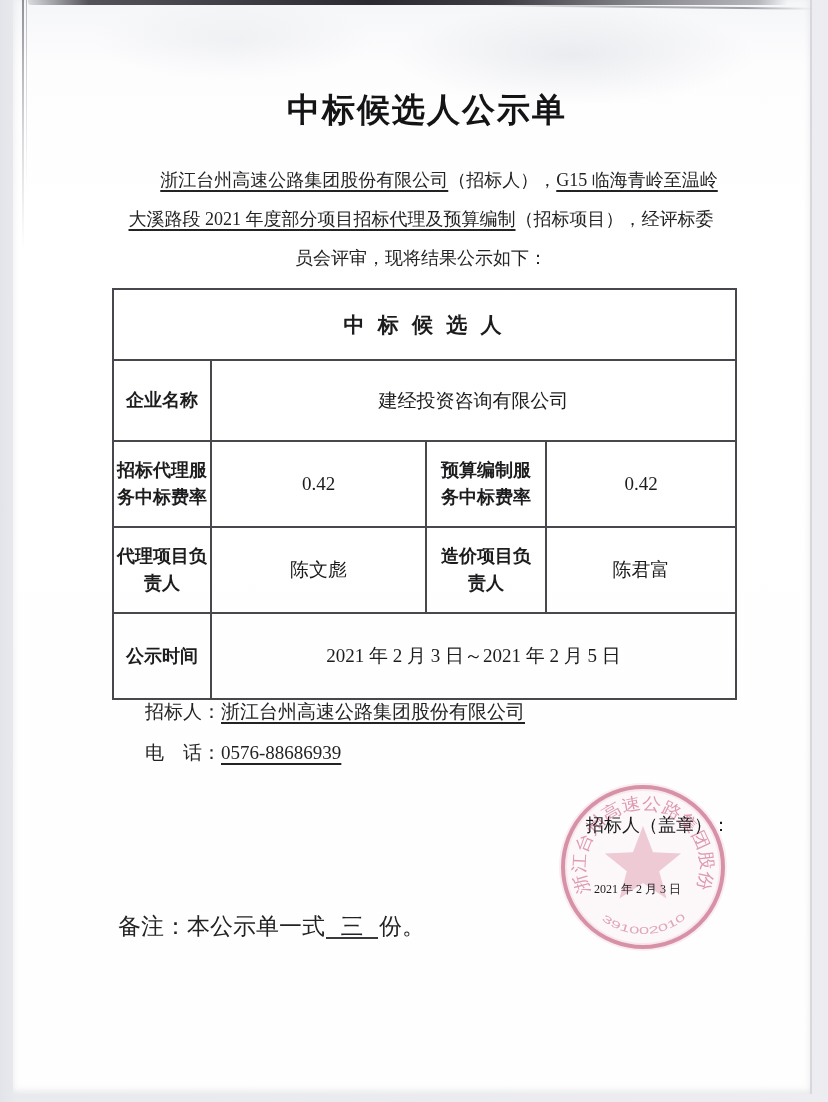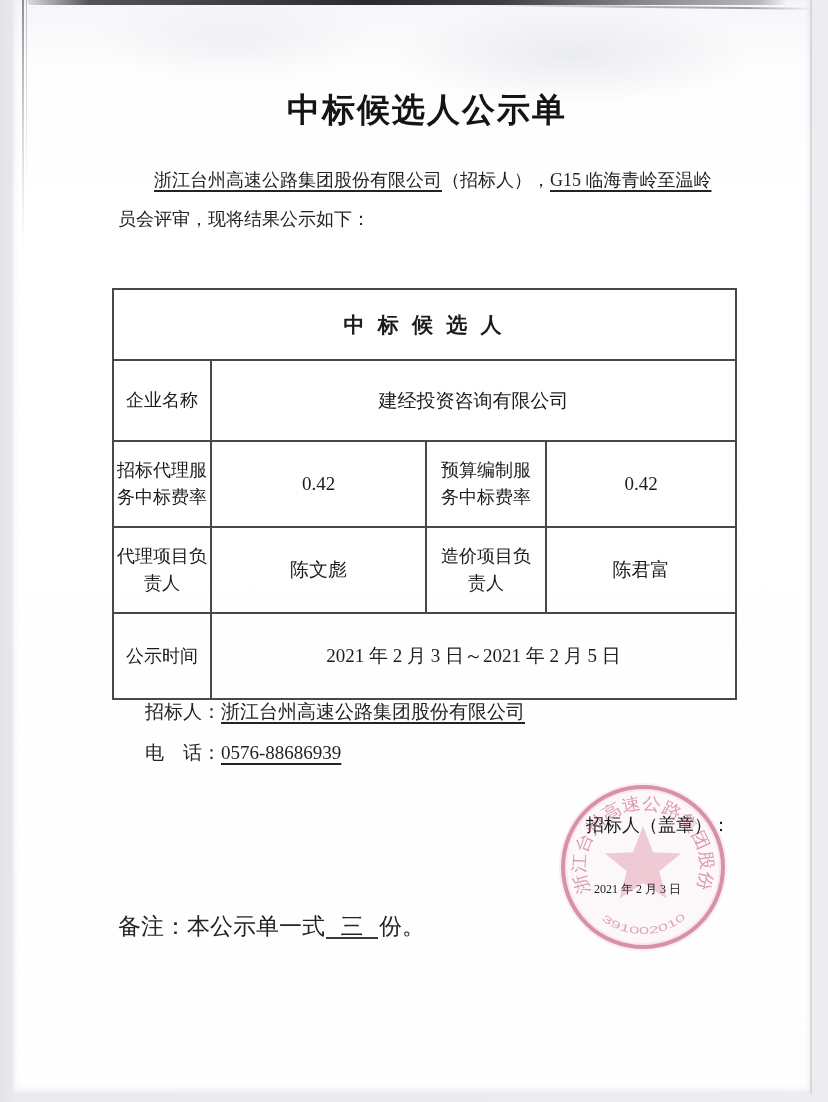--- a/index.html
+++ b/index.html
@@ -30,31 +30,31 @@
   }
   .fold-line{position:absolute;left:9px;top:0;width:2px;height:250px;
     background:linear-gradient(180deg, rgba(75,75,88,.6), rgba(110,110,122,.25) 55%, transparent);}
   .fold-line2{position:absolute;left:13px;top:0;width:1px;height:190px;
     background:linear-gradient(180deg, rgba(95,95,108,.4), transparent);}
   .doc-title{
     position:absolute;left:60px;width:700px;top:84px;margin:4px;
     text-align:center;font-family:"Liberation Sans", sans-serif;
     font-size:33px;font-weight:700;letter-spacing:2px;color:#141416;
   }
-  .intro{position:absolute;left:105px;top:161px;width:606px;font-size:18px;color:#232325;}
+  .intro{position:absolute;left:105px;top:161px;width:606px;font-size:18px;color:#232325;text-align:center;}
   .intro-line{height:39px;line-height:39px;white-space:nowrap;}
   .intro-line.indent{text-indent:2em;}
   .u{text-decoration:underline;text-underline-offset:4px;text-decoration-thickness:1.5px;}
   .bid-table{
     position:absolute;left:99px;top:288px;width:623px;height:390px;
     border-collapse:collapse;table-layout:fixed;color:#1c1c1e;
   }
   .bid-table td{border:2px solid #48484c;text-align:center;vertical-align:middle;overflow:hidden;}
   .t-head{font-size:21px;font-weight:700;letter-spacing:4px;margin-top:24px;}
-  .lbl{font-weight:400;font-size:18px;line-height:27px;padding:0 3px;}
+  .lbl{font-weight:700;font-size:18px;line-height:27px;padding:0 3px;}
   .lbl.narrow{padding:15px 12px;}
   .val{font-size:19px;}
   .footer-line{position:absolute;left:132px;font-size:19px;color:#232325;white-space:nowrap;}
   .seal-svg{position:absolute;left:497px;top:734px;}
   .seal-caption{position:absolute;left:573px;top:813px;font-size:18px;color:#1b1b1d;white-space:nowrap;z-index:5;}
   .seal-date{position:absolute;left:581px;top:881px;font-size:12px;color:#1b1b1d;white-space:nowrap;z-index:5;}
   .note-line{position:absolute;left:105px;top:911px;font-size:23px;color:#232325;white-space:nowrap;}
   .blank-fill{
     display:inline-block;width:52px;text-align:center;
     border-bottom:2px solid #3a3a3e;line-height:20px;margin:0 1px;
@@ -66,20 +66,21 @@
 <div class="paper">
   <div class="top-streak"></div>
   <div class="top-streak2"></div>
   <div class="fold-line"></div>
   <div class="fold-line2"></div>
 
   <h1 class="doc-title">中标候选人公示单</h1>
 
   <div class="intro">
     <div class="intro-line indent"><span class="u">浙江台州高速公路集团股份有限公司</span><span>（招标人），</span><span class="u">G15 临海青岭至温岭</span></div>
+    <div class="intro-line"><span class="u">大溪路段 2021 年度部分项目招标代理及预算编制</span><span>（招标项目），经评标委</span></div>
     <div class="intro-line"><span>员会评审，现将结果公示如下：</span></div>
   </div>
 
   <table class="bid-table">
     <colgroup>
         <col style="width:98px">
         <col style="width:215px">
         <col style="width:120px">
         <col style="width:190px">
       </colgroup>

